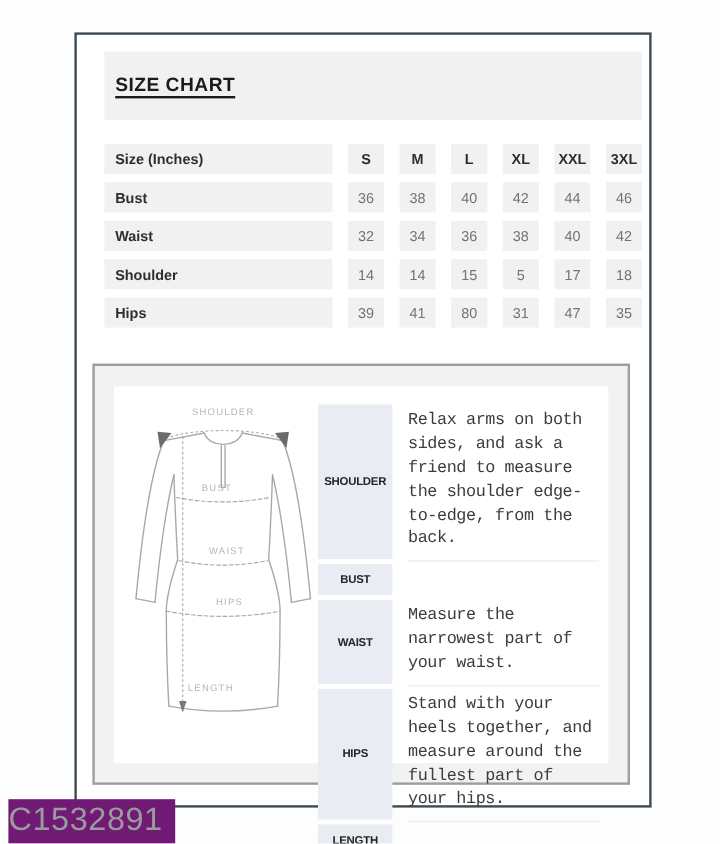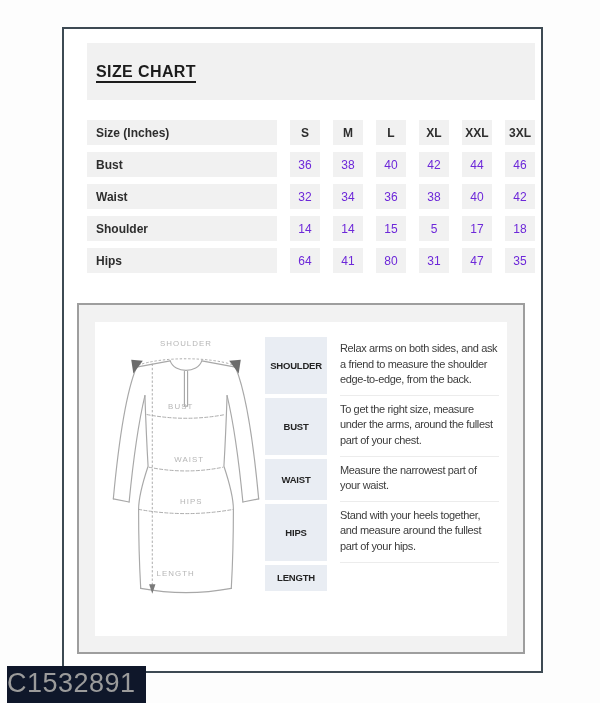--- a/index.html
+++ b/index.html
@@ -20,21 +20,21 @@
     margin-left:9px; font-size:16px; font-weight:bold; color:#1c1c1c;
     letter-spacing:.4px; text-decoration:underline;
     text-underline-offset:4px; text-decoration-thickness:2px;text-align:center;
   }
 
   
   .stable { position:absolute; left:23px; top:91px; width:448px; }
   .srow { display:flex; column-gap:13px; margin-bottom:7px; height:25px; }
   .cell { background:#f1f1f1; font-size:12px; display:flex; align-items:center; }
   .cell.rlabel { width:190px; padding-left:9px; font-weight:bold; color:#2e2e2e; }
-  .cell.val { flex:1; justify-content:center; color:#6d28d9; }
+  .cell.val { flex:1; justify-content:center; color:#737373; }
   .cell.hdr { font-weight:bold; color:#2e2e2e; }
 
   
   .guide-box {
     position:absolute; left:13px; top:274px; width:448px; height:351px;
     border:2px solid #9e9e9e; background:#f2f2f2;
   }
   .guide-inner { position:absolute; left:16px; top:17px; right:16px; bottom:16px; background:#ffffff; }
 
   .garment-wrap { position:absolute; left:12px; top:10px; width:158px; height:280px; }
@@ -44,29 +44,30 @@
   .mguide { position:absolute; left:170px; top:13px; right:8px; }
   .grow { display:flex; }
   .glabel {
     width:62px; min-height:26px; background:#e9edf3; margin:2px 0;
     display:flex; align-items:center; justify-content:center;
     font-size:9.5px; font-weight:bold; color:#242424; letter-spacing:-.2px;
     text-align:center; flex-shrink:0;
   }
   .gtext {
     flex:1; margin-left:13px; padding:6px 0 7px 0;
-    font-size:11px; line-height:1.42; color:#3c3c3c; letter-spacing:-.35px;
+    font-size:14px; line-height:1.42; color:#3c3c3c; letter-spacing:-.35px;
     border-bottom:1px solid #ececec;
+    font-family:Liberation Mono, monospace;
   }
   .grow:last-child .gtext { border-bottom:none; }
 
   
   .code-label {
     position:absolute; left:7px; top:666px; z-index:5;
-    background:#0f172a; padding:2px 10px 4px 0;
+    background:#701a75; padding:2px 10px 4px 0;
     font-size:27px; color:#9b9b9b; letter-spacing:.5px;
   }
 </style>
 </head>
 <body>
 
 <div class="card">
 
   <div class="title-band">
     <span class="title">SIZE CHART</span>
@@ -104,21 +105,21 @@
       <div class="cell rlabel">Shoulder</div>
       <div class="cell val">14</div>
       <div class="cell val">14</div>
       <div class="cell val">15</div>
       <div class="cell val">5</div>
       <div class="cell val">17</div>
       <div class="cell val">18</div>
     </div>
     <div class="srow">
       <div class="cell rlabel">Hips</div>
-      <div class="cell val">64</div>
+      <div class="cell val">39</div>
       <div class="cell val">41</div>
       <div class="cell val">80</div>
       <div class="cell val">31</div>
       <div class="cell val">47</div>
       <div class="cell val">35</div>
     </div>
   </div>
 
   <div class="guide-box">
     <div class="guide-inner">
@@ -168,21 +169,20 @@
         </svg>
       </div>
 
       <div class="mguide">
         <div class="grow">
           <div class="glabel">SHOULDER</div>
           <div class="gtext">Relax arms on both sides, and ask a friend to measure the shoulder edge-to-edge, from the back.</div>
         </div>
         <div class="grow">
           <div class="glabel">BUST</div>
-          <div class="gtext">To get the right size, measure under the arms, around the fullest part of your chest.</div>
         </div>
         <div class="grow">
           <div class="glabel">WAIST</div>
           <div class="gtext">Measure the narrowest part of your waist.</div>
         </div>
         <div class="grow">
           <div class="glabel">HIPS</div>
           <div class="gtext">Stand with your heels together, and measure around the fullest part of your hips.</div>
         </div>
         <div class="grow">

